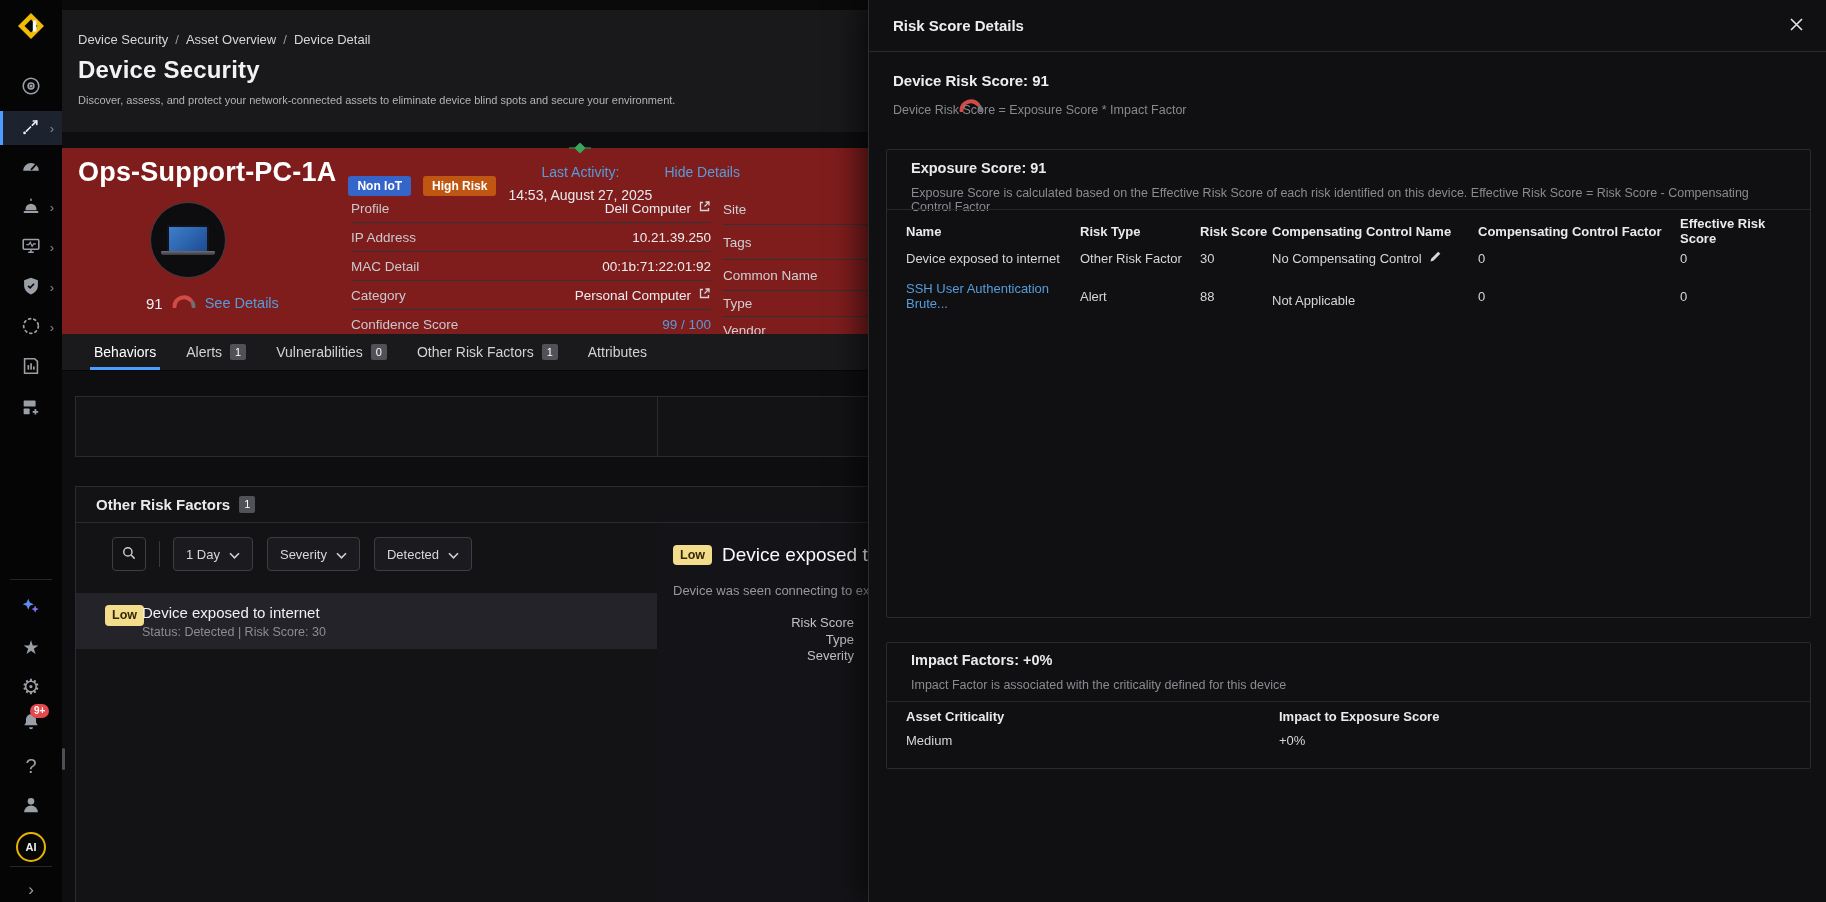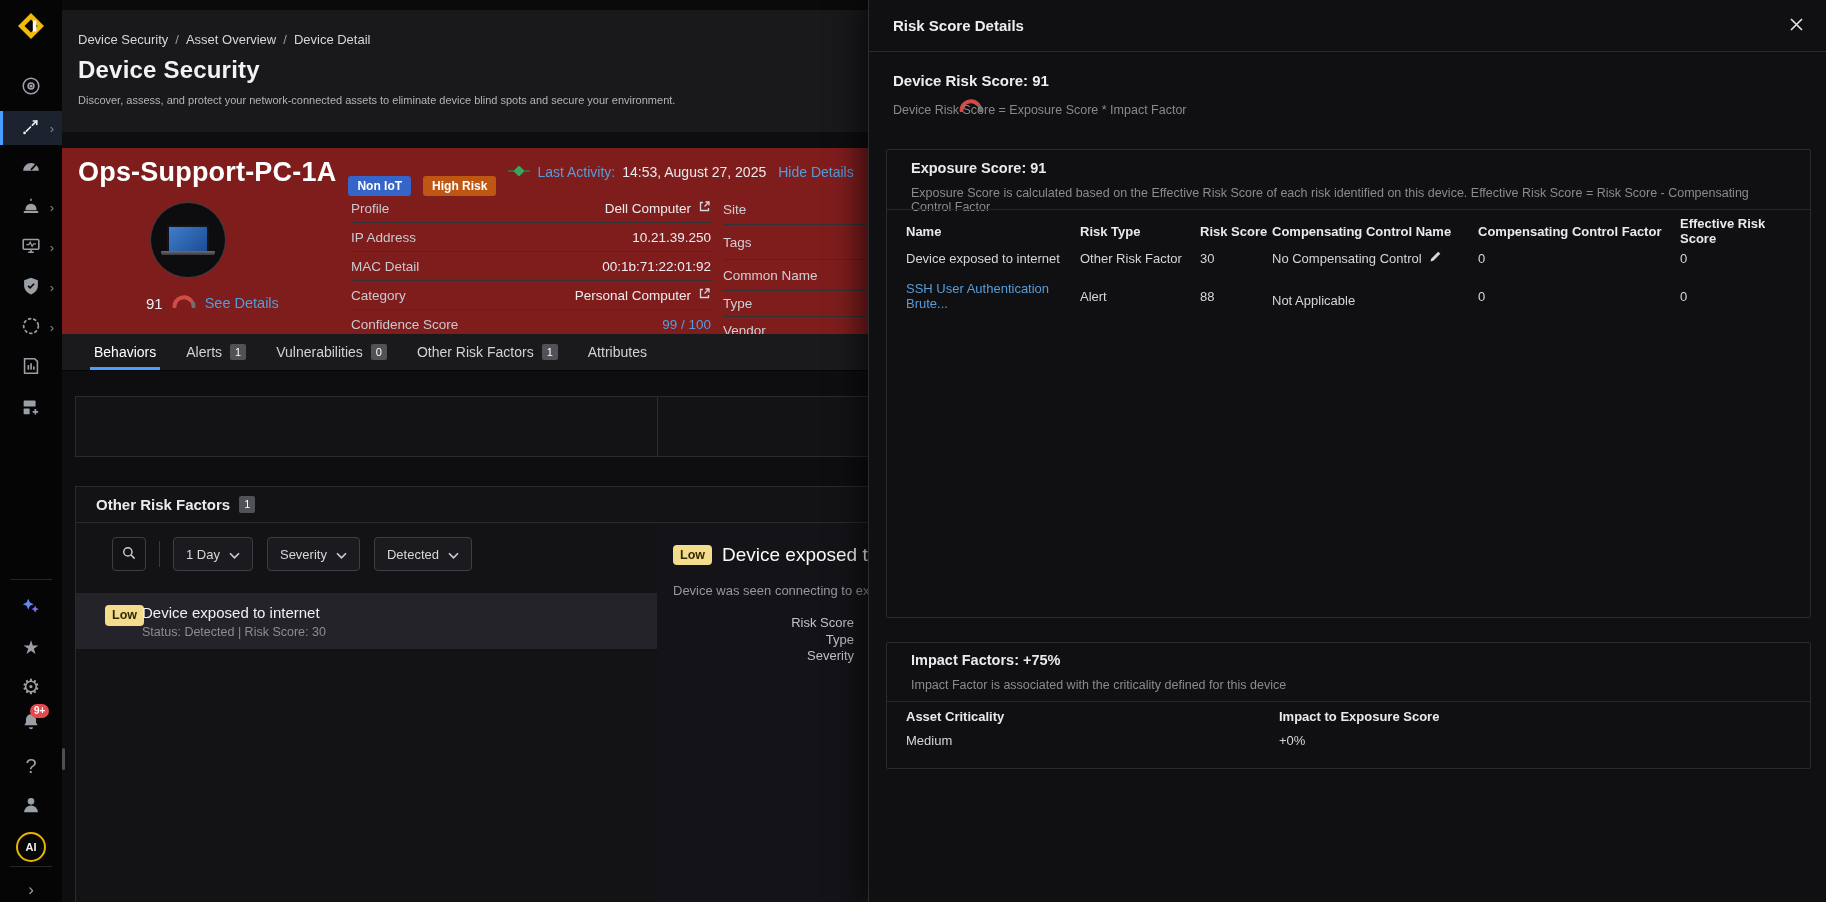--- a/index.html
+++ b/index.html
@@ -28,21 +28,21 @@
   .breadcrumb span { cursor:pointer; }
   .page-title { position:absolute; left:16px; top:46px; font-size:24px; font-weight:600; color:#f2f2f4; letter-spacing:.2px; }
   .page-desc { position:absolute; left:16px; top:84px; font-size:11px; color:#b4b4b8; }
 
   .device { position:absolute; left:0; top:148px; width:100%; height:202px; background:#7f1d1d; }
   .name-row { position:absolute; left:16px; top:6px; height:36px; display:flex; align-items:center; gap:12px; }
   .device-name { font-size:27px; font-weight:bold; color:#ffffff; letter-spacing:.2px; }
   .badge { font-size:12px; color:#fff; padding:3px 9px; border-radius:3px; font-weight:600;margin-top:27px; }
   .badge.noniot { background:#3565c8; }
   .badge.highrisk { background:#bf5712; }
-  .activity { display:flex; align-items:center; gap:7px; font-size:14px; }
+  .activity { display:flex; align-items:center; gap:7px; font-size:14px;flex-direction:column; }
   .link { color:#569cd9; cursor:pointer; }
   .activity .val { color:#e9e9ec; }
 
   .avatar { position:absolute; left:88px; top:54px; width:76px; height:76px; border-radius:50%; border:1px solid #3e3e44; background:#0d0d10; display:flex; flex-direction:column; align-items:center; justify-content:center; }
   .laptop-screen { width:42px; height:26px; background:linear-gradient(135deg,#3f7ecb,#1c4c94); border:2px solid #141418; border-bottom:none; border-radius:2px 2px 0 0; }
   .laptop-base { width:54px; height:4px; background:linear-gradient(#6d6d74,#38383e); border-radius:1px 1px 2px 2px; }
   .score-row { position:absolute; left:84px; top:146px; display:flex; align-items:center; gap:9px; }
   .score-num { color:#eceff1; font-size:15px; }
   .score-row .link { font-size:14.5px; }
 
@@ -476,21 +476,21 @@
         <span class="td linkcell">SSH User Authentication Brute...</span>
         <span class="td">Alert</span>
         <span class="td">88</span>
         <span class="td" style="padding-top:9px">Not Applicable</span>
         <span class="td">0</span>
         <span class="td">0</span>
       </div>
     </div>
 
     <div class="pbox imp-box">
-      <div class="pbox-title" style="top:9px">Impact Factors: +75%</div>
+      <div class="pbox-title" style="top:9px">Impact Factors: +0%</div>
       <div class="pbox-desc" style="top:35px">Impact Factor is associated with the criticality defined for this device</div>
       <div class="pbox-div" style="top:58px"></div>
       <div class="grid2" style="top:66px">
         <span class="th">Asset Criticality</span>
         <span class="th">Impact to Exposure Score</span>
       </div>
       <div class="grid2" style="top:90px">
         <span class="td">Medium</span>
         <span class="td">+0%</span>
       </div>

